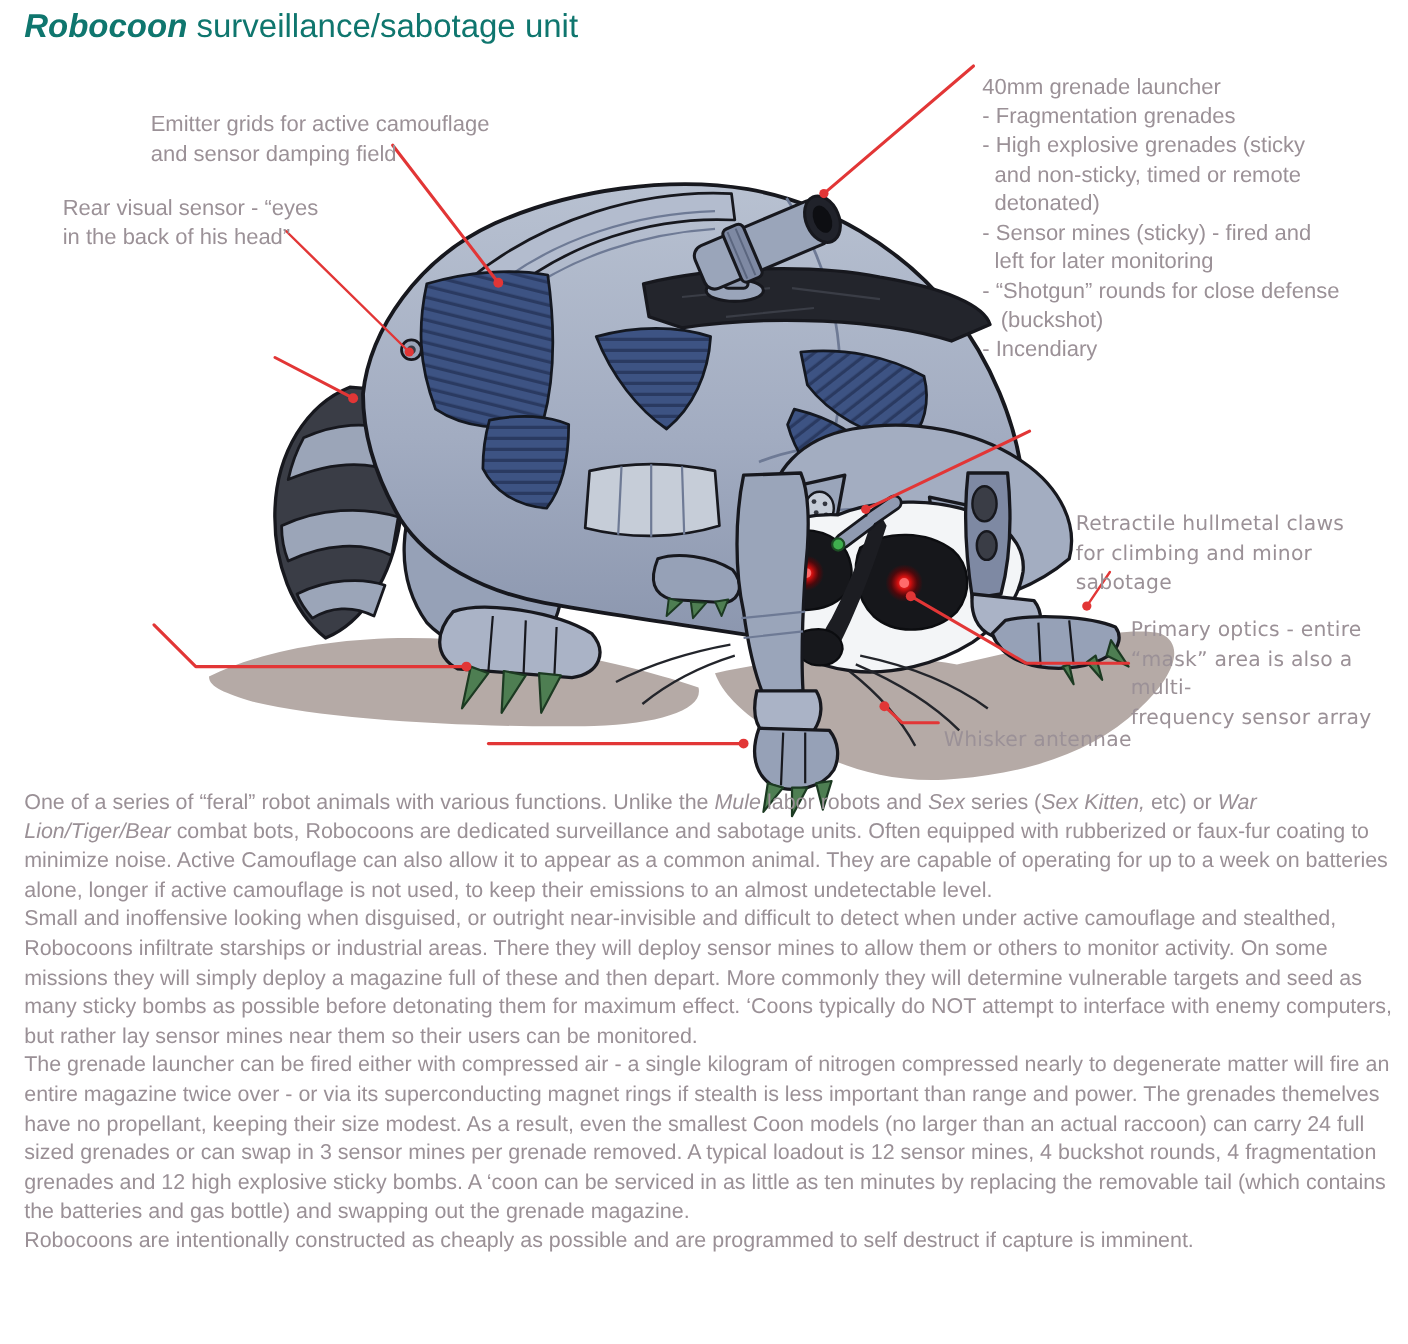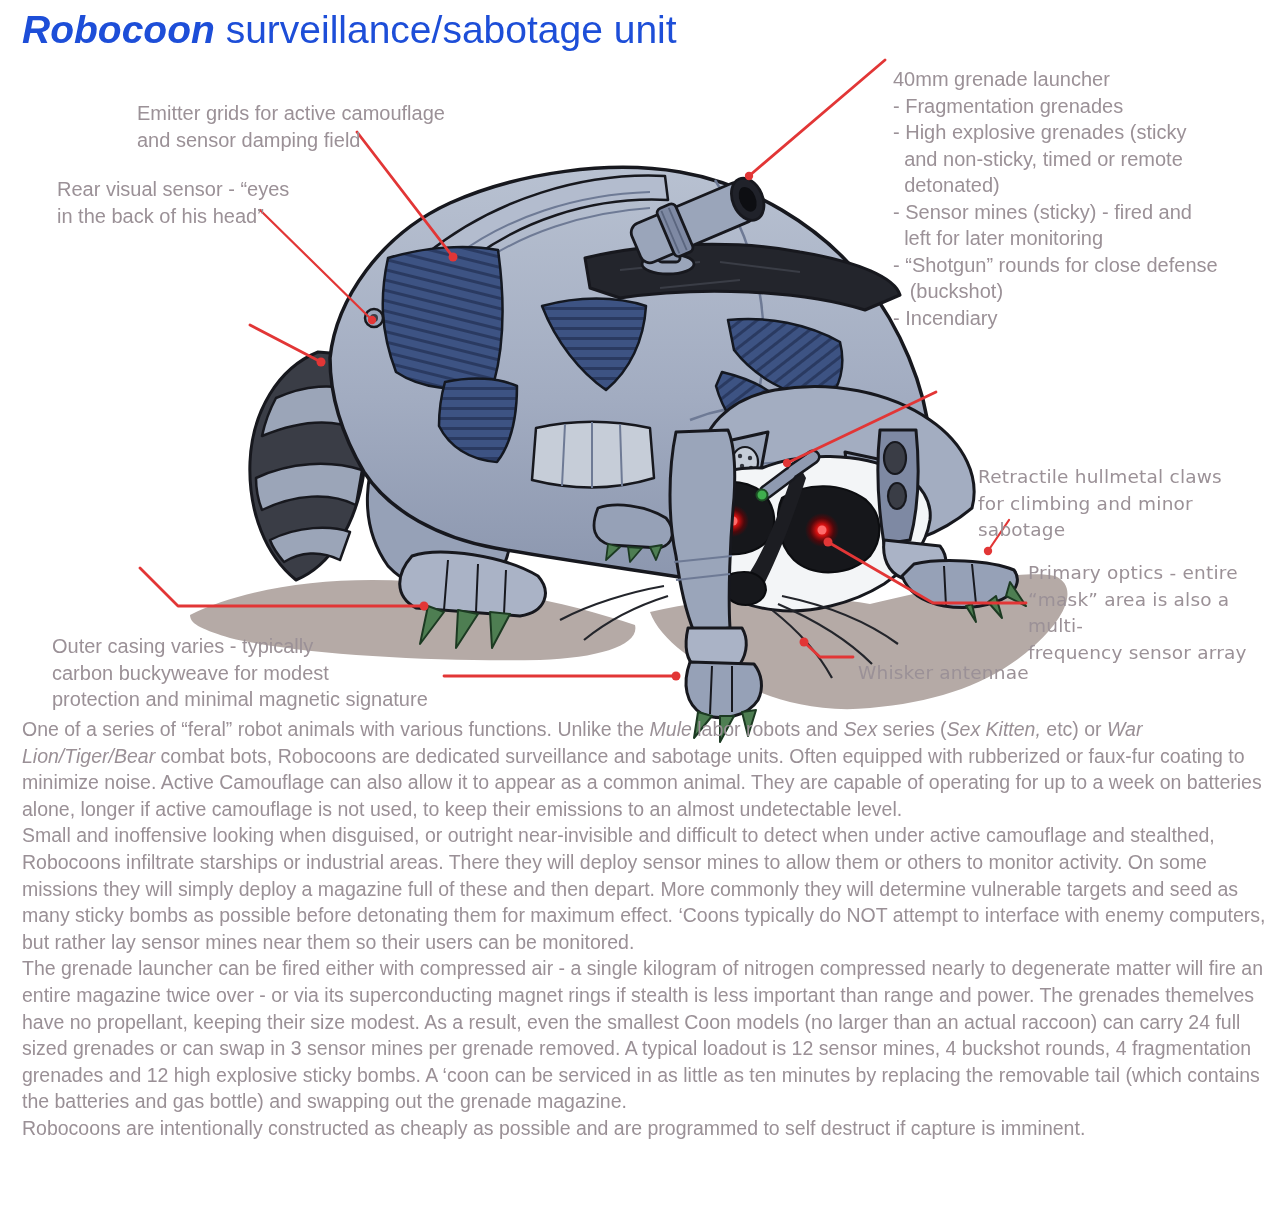--- a/index.html
+++ b/index.html
@@ -1,20 +1,20 @@
 <!DOCTYPE html>
 <html><head>
 <meta charset="utf-8">
 <style>
   html,body{margin:0;padding:0;}
   body{width:1280px;height:1222px;position:relative;background:#ffffff;overflow:hidden;
        font-family:"Liberation Sans",sans-serif;}
   #stage{position:absolute;left:0;top:0;width:1280px;height:1222px;}
   svg.illus{position:absolute;left:0;top:0;}
-  .title{position:absolute;left:22px;top:8px;font-size:39px;color:#1d4ed8;white-space:nowrap;}
+  .title{position:absolute;left:22px;top:8px;font-size:30px;color:#0f766e;white-space:nowrap;}
   .title .t-bold{font-weight:bold;font-style:italic;}
   .callout{position:absolute;white-space:pre-wrap;color:#9b9197;
            font:20px/26.5px "Liberation Sans",sans-serif;margin-top:16px;}
   .callout.alt{font:18.5px/26.5px "DejaVu Sans",sans-serif;letter-spacing:0.2px;}
   .bodytext{position:absolute;left:22px;top:716px;width:1246px;color:#9a9096;
             font:19.5px/26.6px "Liberation Sans",sans-serif;}
   .bodytext p{margin:0 0 0 0;}
   .bodytext p + p{}
   .bodytext i{}
 </style>
@@ -258,23 +258,20 @@
 </svg>
 
 <h1 class="title" style="margin:0;font-weight:normal;">
   <span class="t-bold">Robocoon</span><span> surveillance/sabotage unit</span>
 </h1>
 
 <div class="callout" style="left:137px;top:84px">Emitter grids for active camouflage
 and sensor damping field</div>
 <div class="callout" style="left:57px;top:160px">Rear visual sensor - “eyes
 in the back of his head”</div>
-<div class="callout" style="left:52px;top:617px">Outer casing varies - typically
-carbon buckyweave for modest
-protection and minimal magnetic signature</div>
 <div class="callout" style="left:893px;top:50px">40mm grenade launcher
 - Fragmentation grenades
 - High explosive grenades (sticky
   and non-sticky, timed or remote
   detonated)
 - Sensor mines (sticky) - fired and
   left for later monitoring
 - “Shotgun” rounds for close defense
    (buckshot)
 - Incendiary</div>

